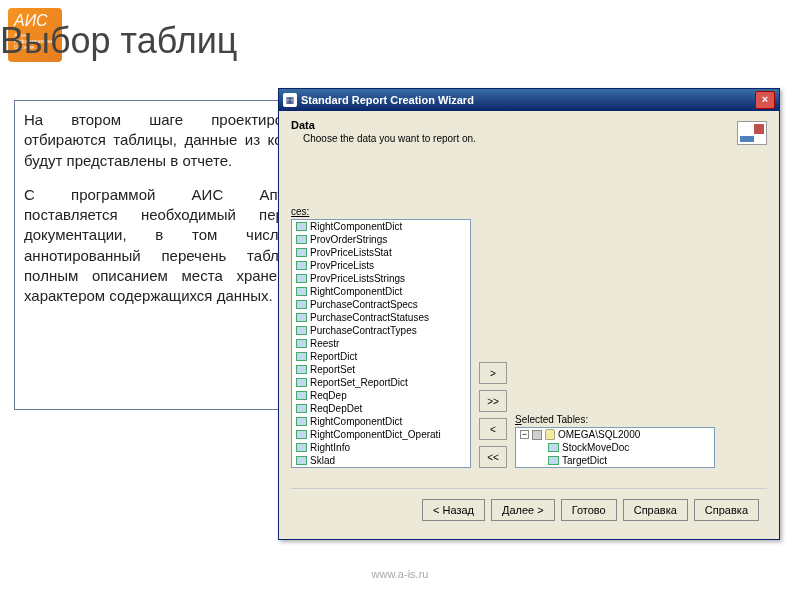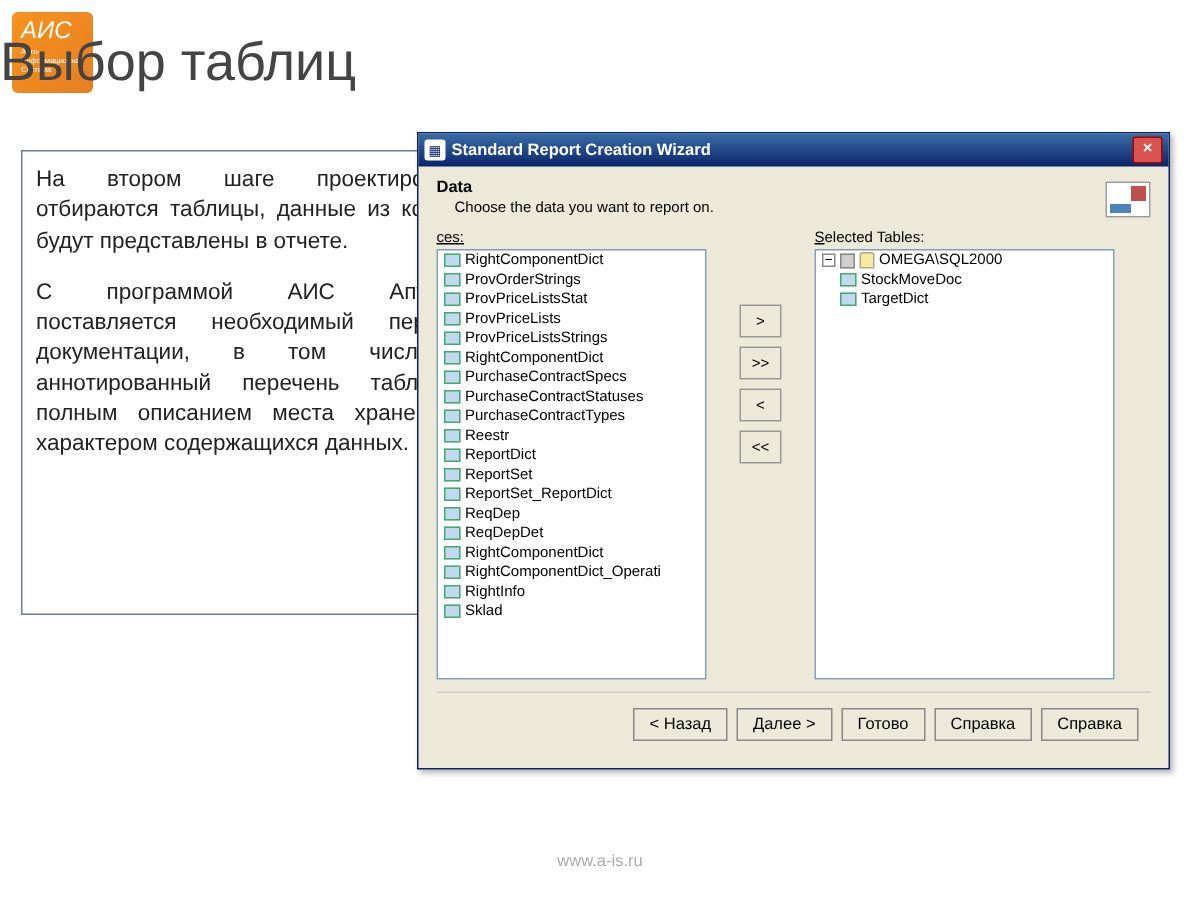--- a/index.html
+++ b/index.html
@@ -17,36 +17,36 @@
   .titlebar .txt { flex: 1; font-weight: bold; font-size: 11px; }
   .titlebar .close { width: 20px; height: 18px; background: #d9534f; border: 1px solid #a00; color: #fff; text-align: center; line-height: 14px; font-weight: bold; border-radius: 2px; cursor: pointer; }
   .dlg-body { padding: 8px 12px 12px 12px; }
   .dlg-head { display: flex; justify-content: space-between; align-items: flex-start; }
   .dlg-head-left .h1 { font-weight: bold; }
   .dlg-head-left .h2 { font-size: 10px; margin-left: 12px; margin-top: 2px; }
   .dlg-icon { width: 30px; height: 24px; border: 1px solid #999; background: #fff; margin-top: 2px; position: relative; }
   .dlg-icon::before { content: ""; position: absolute; top: 2px; right: 2px; width: 10px; height: 10px; background: #c0504d; }
   .dlg-icon::after { content: ""; position: absolute; bottom: 2px; left: 2px; width: 14px; height: 6px; background: #4f81bd; }
 
-  .main-area { display: flex; margin-top: 8px; gap: 20px; height: 300px; }
+  .main-area { display: flex; margin-top: 23px; gap: 6px; height: 300px; align-items: flex-end; }
   .col { display: flex; flex-direction: column; }
   .col-label { font-size: 10px; margin-bottom: 2px; }
   .listbox { background: #fff; border: 1px solid #7f9db9; overflow: auto; flex: 1; }
   .src { width: 180px; }
   .dst { width: 200px; }
   .mid { width: 32px; display: flex; flex-direction: column; align-items: center; justify-content: flex-start; gap: 6px; padding-top: 50px; }
   .mid button { width: 28px; height: 22px; background: #ece9d8; border: 1px solid #999; cursor: pointer; font-size: 10px; }
   .tree-item { padding: 1px 4px; white-space: nowrap; display: flex; align-items: center; gap: 3px; font-size: 10px; }
-  .tree-item.indent2 { padding-left: 16px; }
+  .tree-item.indent2 { padding-left: 32px; }
   .tbl-ico { width: 11px; height: 9px; background: #c0d8f0; border: 1px solid #4a6; display: inline-block; }
   .db-ico { width: 10px; height: 11px; background: #f7e9a0; border: 1px solid #aa8; display: inline-block; border-radius: 2px 2px 0 0; }
   .srv-ico { width: 10px; height: 10px; background: #d0d0d0; border: 1px solid #888; display: inline-block; }
   .minus { width: 9px; height: 9px; border: 1px solid #888; text-align: center; line-height: 7px; font-size: 9px; display: inline-block; background:#fff; }
 
-  .btnrow { display: flex; justify-content: flex-end; gap: 6px; padding: 10px 8px 6px 8px; border-top: 1px solid #ccc; margin-top: 8px; }
+  .btnrow { display: flex; justify-content: flex-end; gap: 6px; padding: 10px 8px 6px 8px; border-top: 1px solid #ccc; margin-top: 20px; }
   .btnrow button { height: 22px; padding: 0 10px; background: #ece9d8; border: 1px solid #888; font-size: 11px; cursor: pointer; font-family: Tahoma, sans-serif; }
 
   .callout { position: absolute; top: 100px; left: 14px; width: 320px; height: 310px; border: 1.5px solid #6a7a9a; background: transparent; pointer-events: none; }
   svg.conn { position: absolute; top: 100px; left: 14px; pointer-events: none; }
 </style>
 </head>
 <body>
 
 <div class="logo">
   <span>АИС</span>

